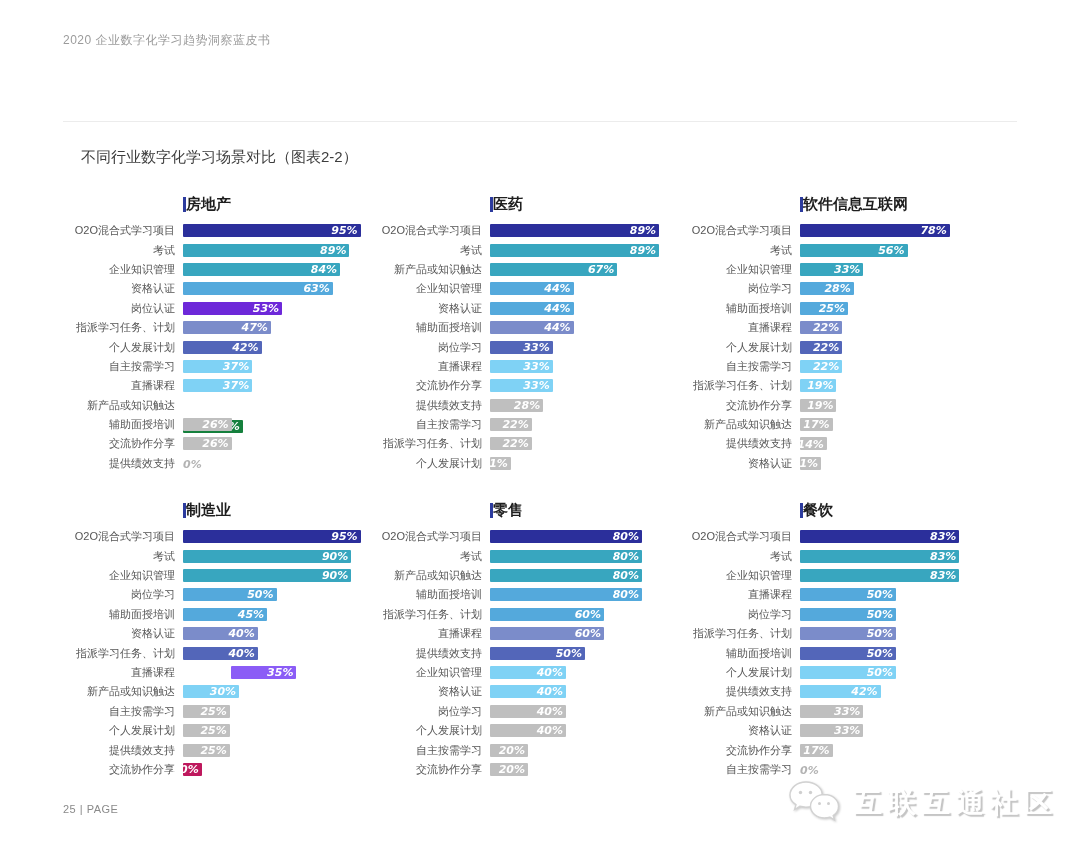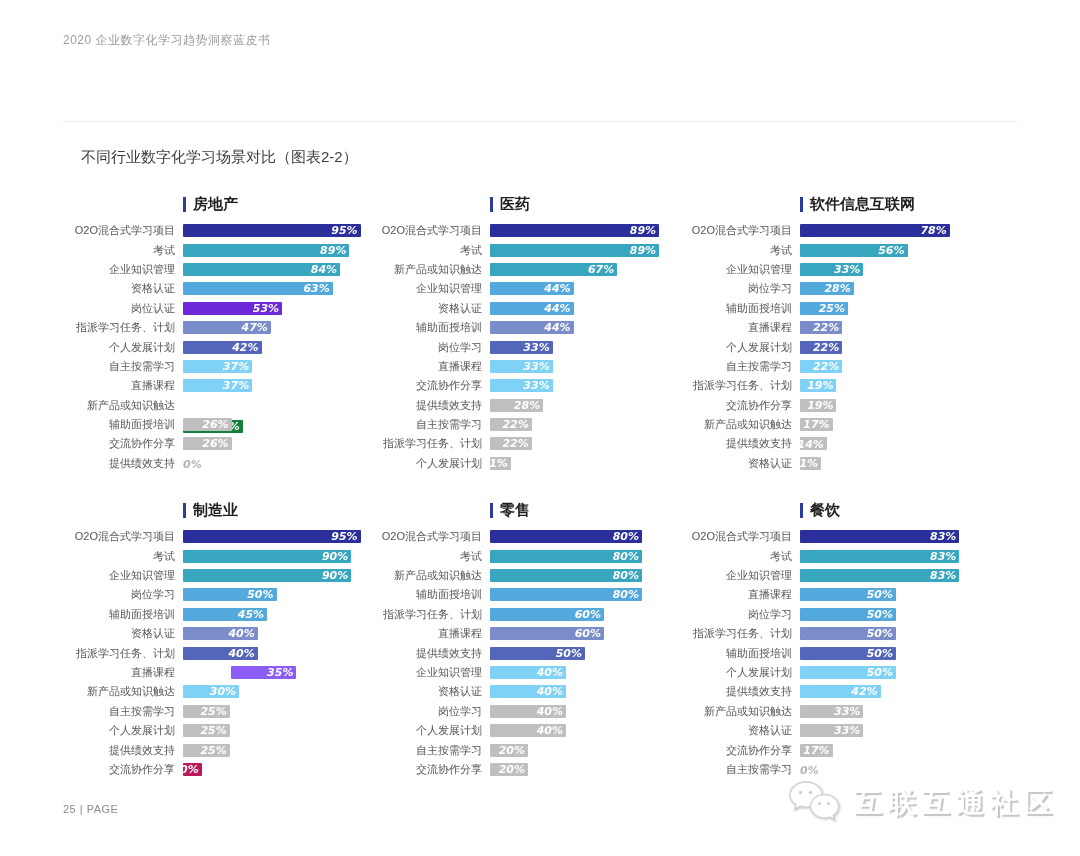--- a/index.html
+++ b/index.html
@@ -15,21 +15,21 @@
     position:absolute; left:63px; right:63px; top:121px; height:1px; background:#ececec;
   }
   .section-title {
     position:absolute; left:81px; top:148px;
     font-size:15px; color:#3d3d3d;
   }
   .charts {
     position:absolute; left:63px; top:196px; width:954px;
     display:grid; grid-template-columns:307px 310px 337px; row-gap:29px;
   }
-  .chart-head { display:flex; align-items:center; gap:7px; margin-left:120px; margin-bottom:9px; height:16px; }
+  .chart-head { display:flex; align-items:center; margin-left:120px; margin-bottom:9px; height:16px; }
   .tick { width:3px; height:15px; background:#2c3b9e; flex:none; }
   .chart-title { font-size:15px; font-weight:bold; color:#1f1f1f; white-space:nowrap; }
   .row { display:flex; align-items:center; height:19.4px; }
   .lbl {
     width:112px; text-align:right; padding-right:8px; flex:none;
     font-size:11px; color:#555; white-space:nowrap;
   }
   .bars { width:192px; position:relative; }
   .bar {
     height:13px; display:flex; justify-content:flex-end; align-items:center;

